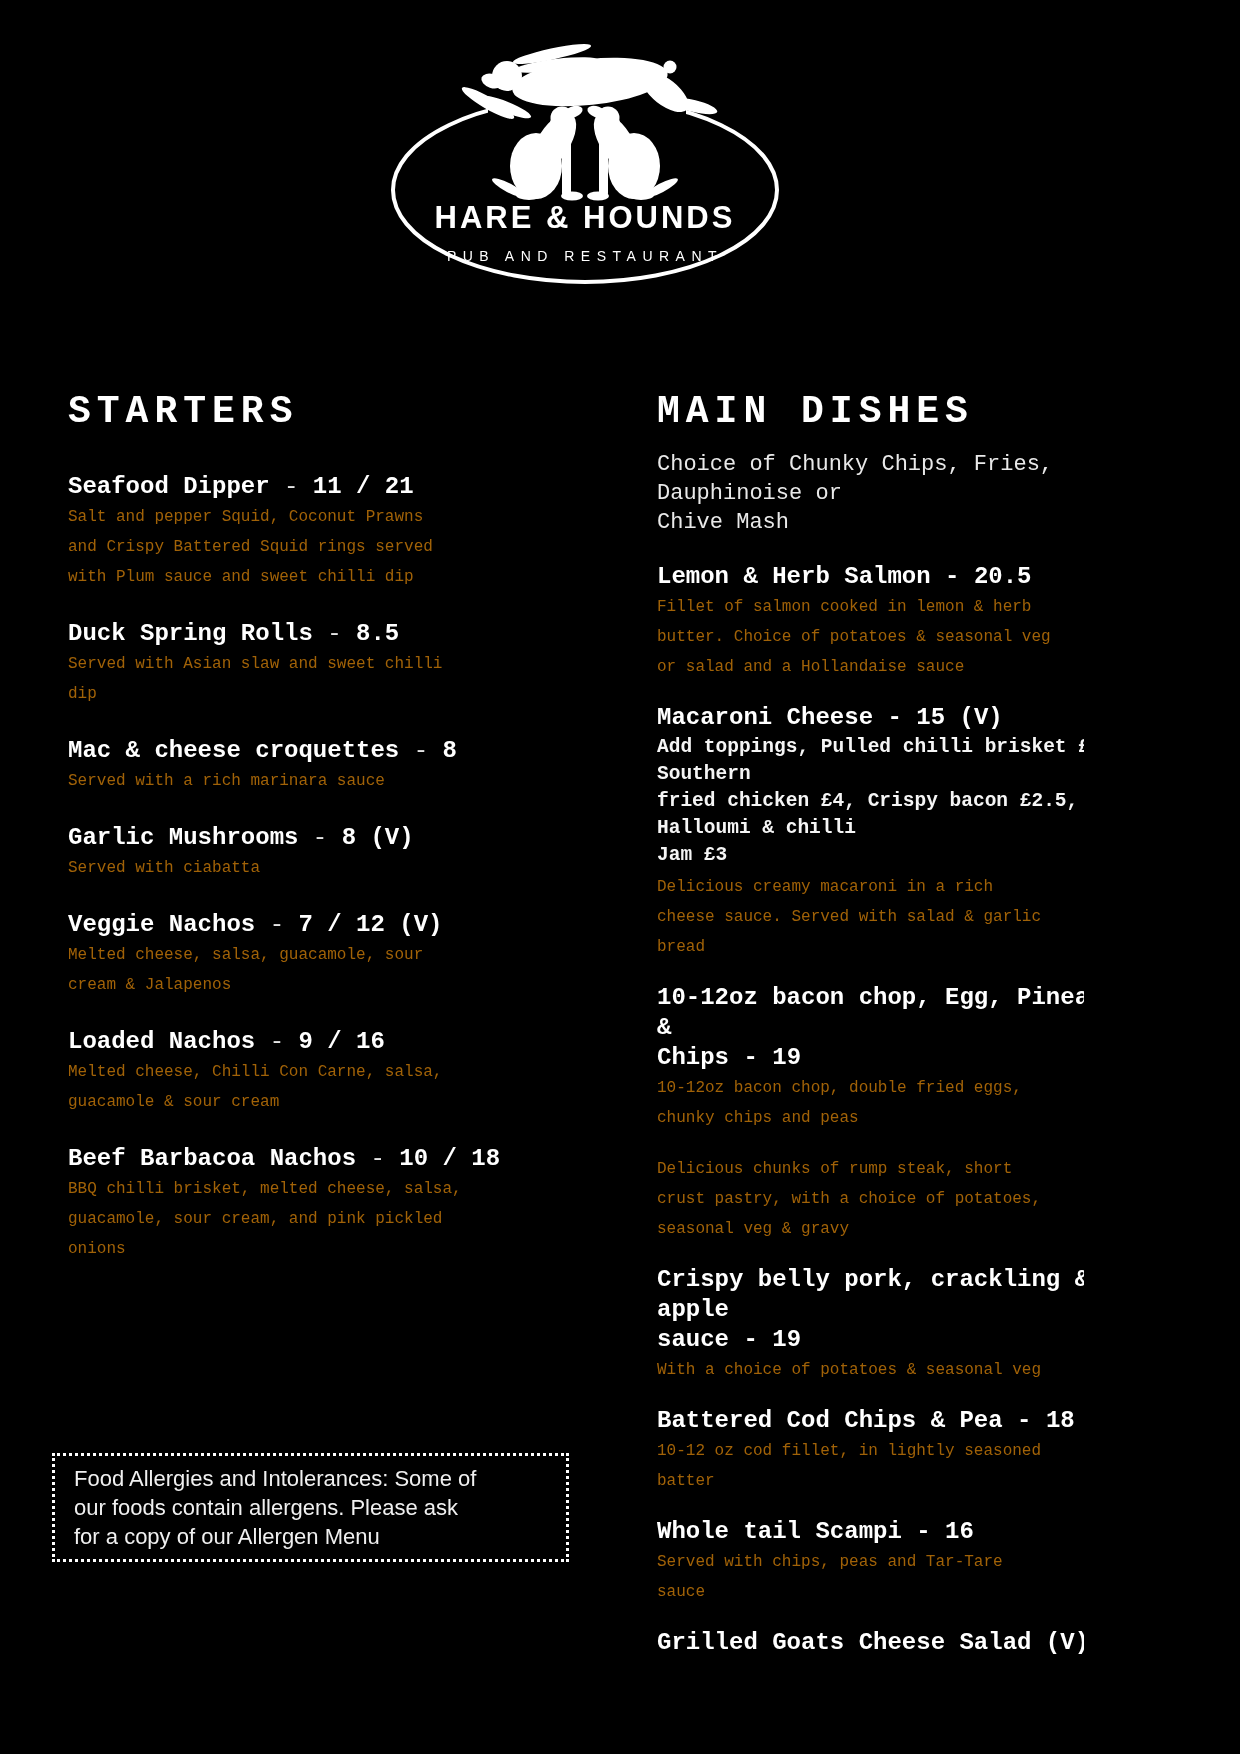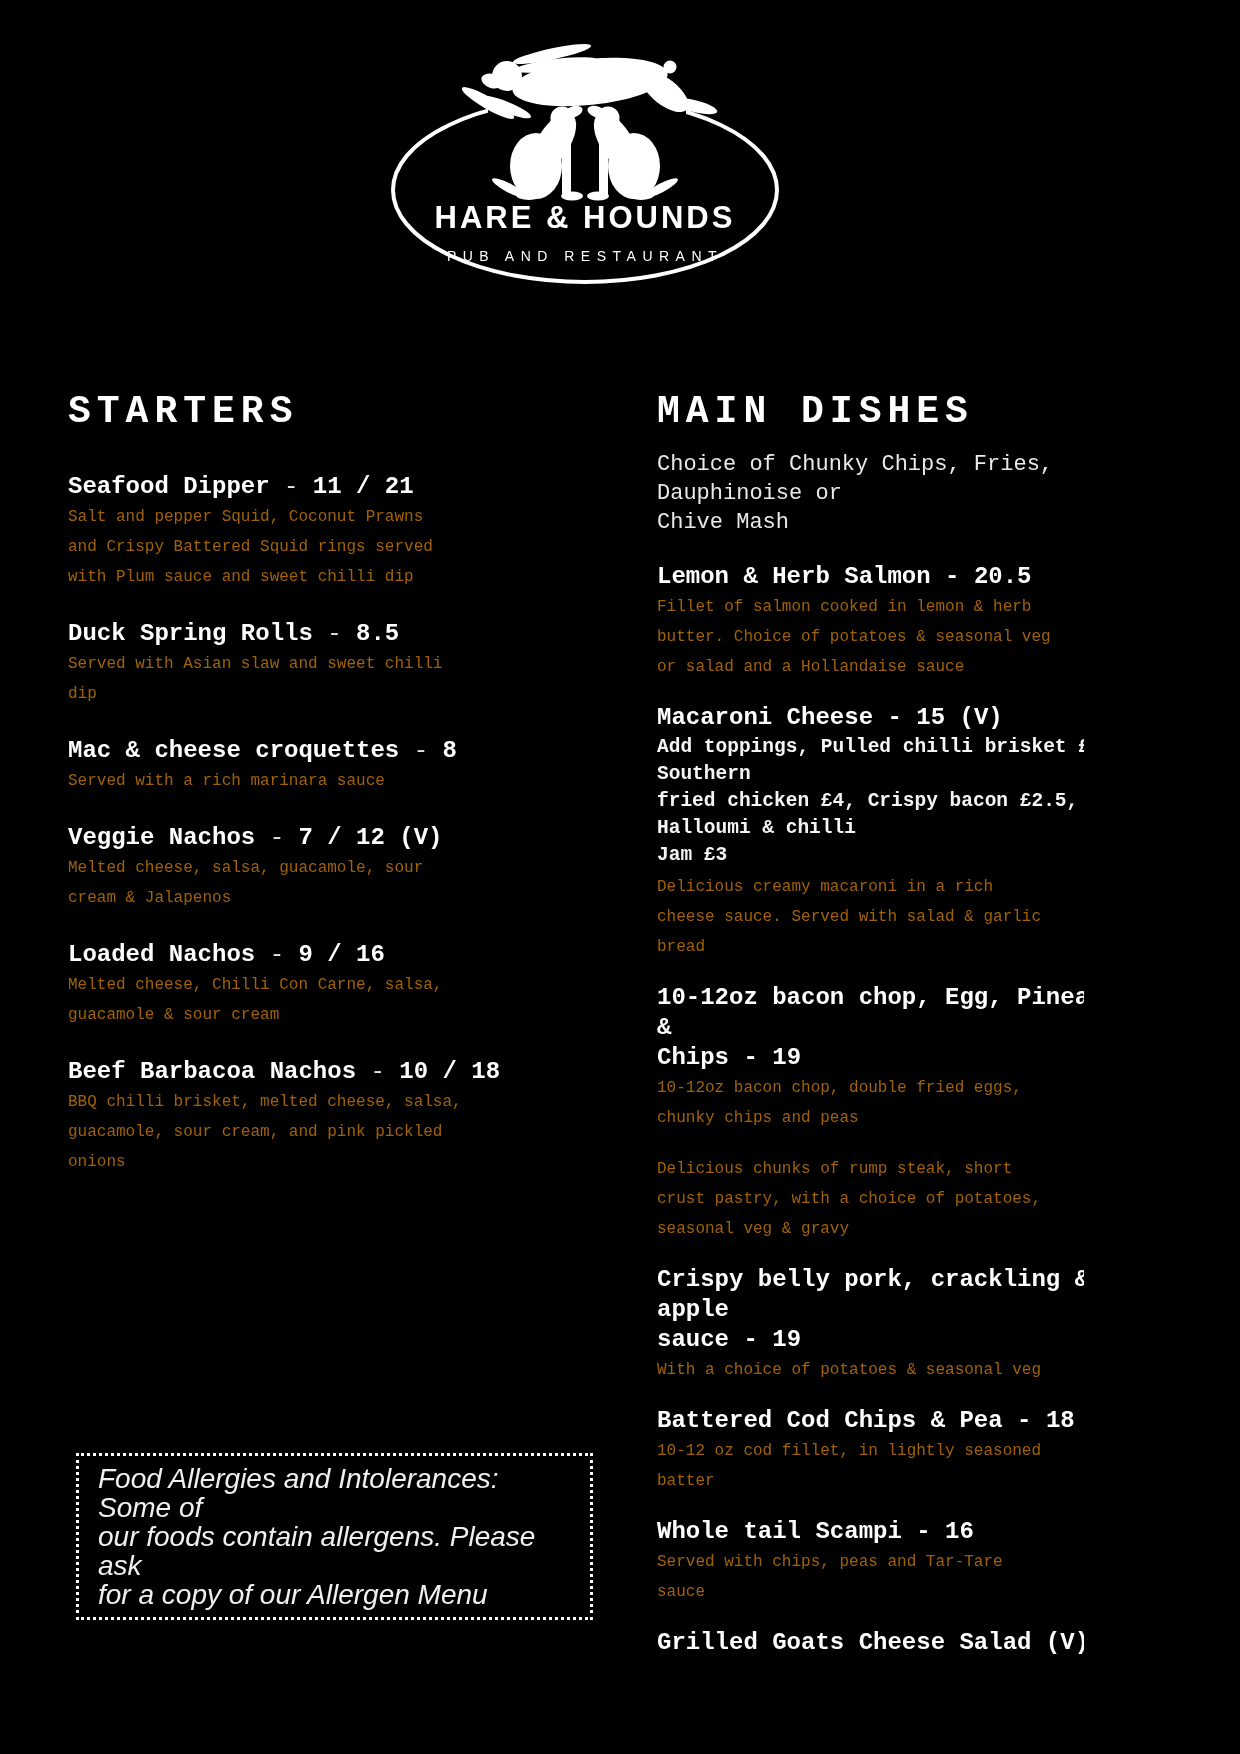--- a/index.html
+++ b/index.html
@@ -34,24 +34,24 @@
   .col-mains .sep{font-weight:700;}
   .item-desc{
     font-size:16px;font-weight:400;line-height:30px;
     color:#a16207;white-space:pre-line;
   }
   .item-toppings{
     font-size:19.5px;font-weight:700;line-height:27px;
     color:#f5f5f5;white-space:pre-line;margin:1px 0 3px 0;
   }
   .allergy{
-    position:absolute;left:76px;top:1453px;width:517px;
+    position:absolute;left:52px;top:1453px;width:517px;
     box-sizing:border-box;border:3px dotted #fff;
     padding:8px 12px 8px 19px;
-    font-style:italic;font-size:28px;line-height:29px;
+    font-size:22px;line-height:29px;
     color:#f0f0f0;white-space:pre-line;
   }
 </style>
 </head>
 <body>
 
 <div class="page">
 
   <div class="logo">
     <svg viewBox="0 0 430 260" width="430" height="260">
@@ -116,20 +116,24 @@
       <div class="item-title"><span class="nm">Duck Spring Rolls</span><span class="sep"> - </span><span class="pr">8.5</span></div>
       <div class="item-desc">Served with Asian slaw and sweet chilli
 dip</div>
     </div>
 
     <div class="item">
       <div class="item-title"><span class="nm">Mac &amp; cheese croquettes</span><span class="sep"> - </span><span class="pr">8</span></div>
       <div class="item-desc">Served with a rich marinara sauce</div>
     </div>
 
+    <div class="item">
+      <div class="item-title"><span class="nm">Garlic Mushrooms</span><span class="sep"> - </span><span class="pr">8 (V)</span></div>
+      <div class="item-desc">Served with ciabatta</div>
+    </div>
 
     <div class="item">
       <div class="item-title"><span class="nm">Veggie Nachos</span><span class="sep"> - </span><span class="pr">7 / 12 (V)</span></div>
       <div class="item-desc">Melted cheese, salsa, guacamole, sour
 cream &amp; Jalapenos</div>
     </div>
 
     <div class="item">
       <div class="item-title"><span class="nm">Loaded Nachos</span><span class="sep"> - </span><span class="pr">9 / 16</span></div>
       <div class="item-desc">Melted cheese, Chilli Con Carne, salsa,

